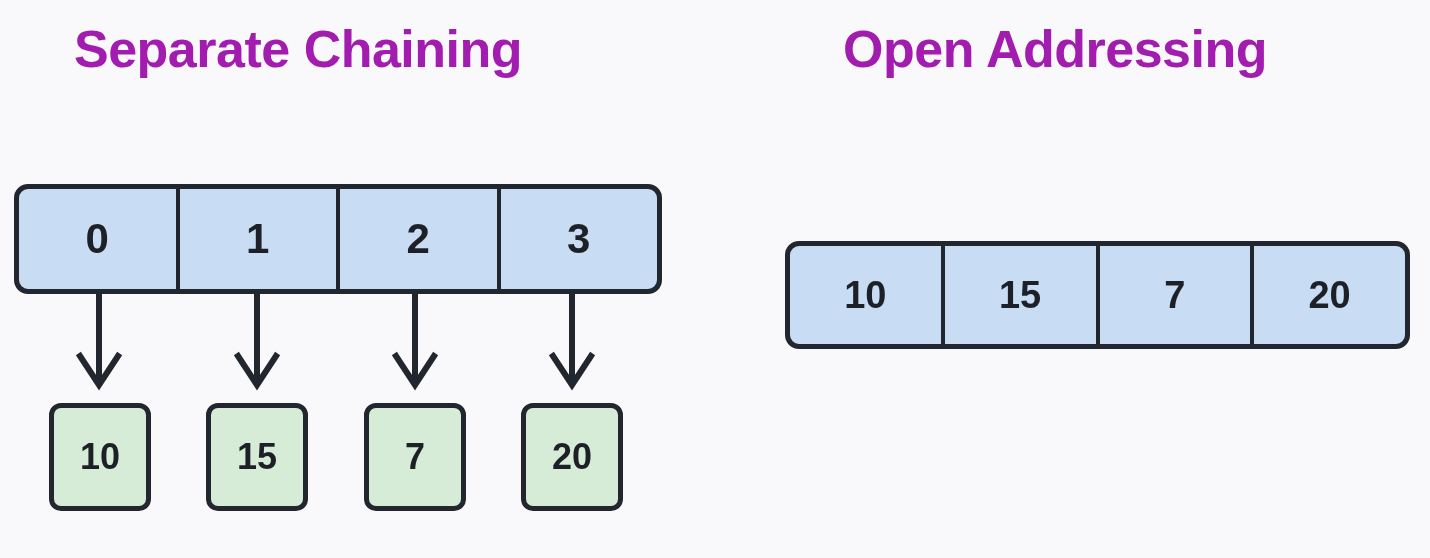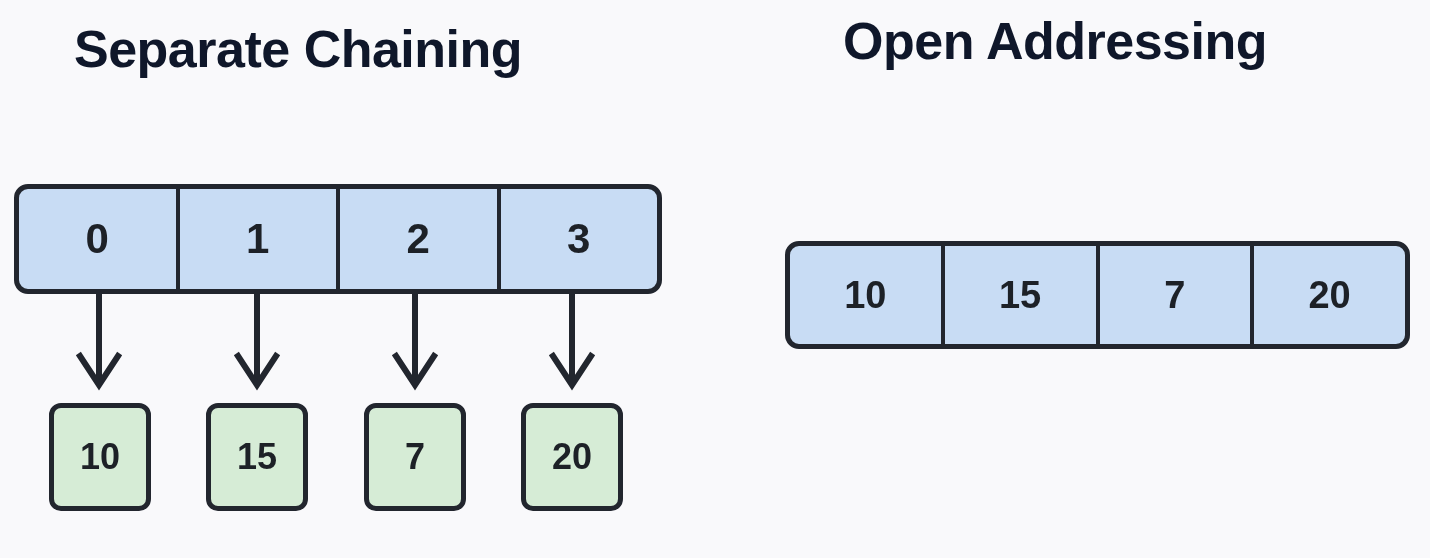--- a/index.html
+++ b/index.html
@@ -18,27 +18,27 @@
     position: relative;
     width: 1430px;
     height: 558px;
   }
 
   
   .panel-title {
     position: absolute;
     font-size: 52px;
     font-weight: 700;
-    color: #0f172a;
+    color: #a21caf;
     letter-spacing: -0.5px;
     white-space: nowrap;
     line-height: 1;
   }
   #title-left  { left: 74px;  top: 23px; }
-  #title-right { left: 843px; top: 15px; }
+  #title-right { left: 843px; top: 23px; }
 
   
   .array-strip {
     position: absolute;
     display: flex;
     box-sizing: border-box;
     background: #c8dcf4;
     border: 5px solid #22262e;
     border-radius: 14px;
     overflow: hidden;

